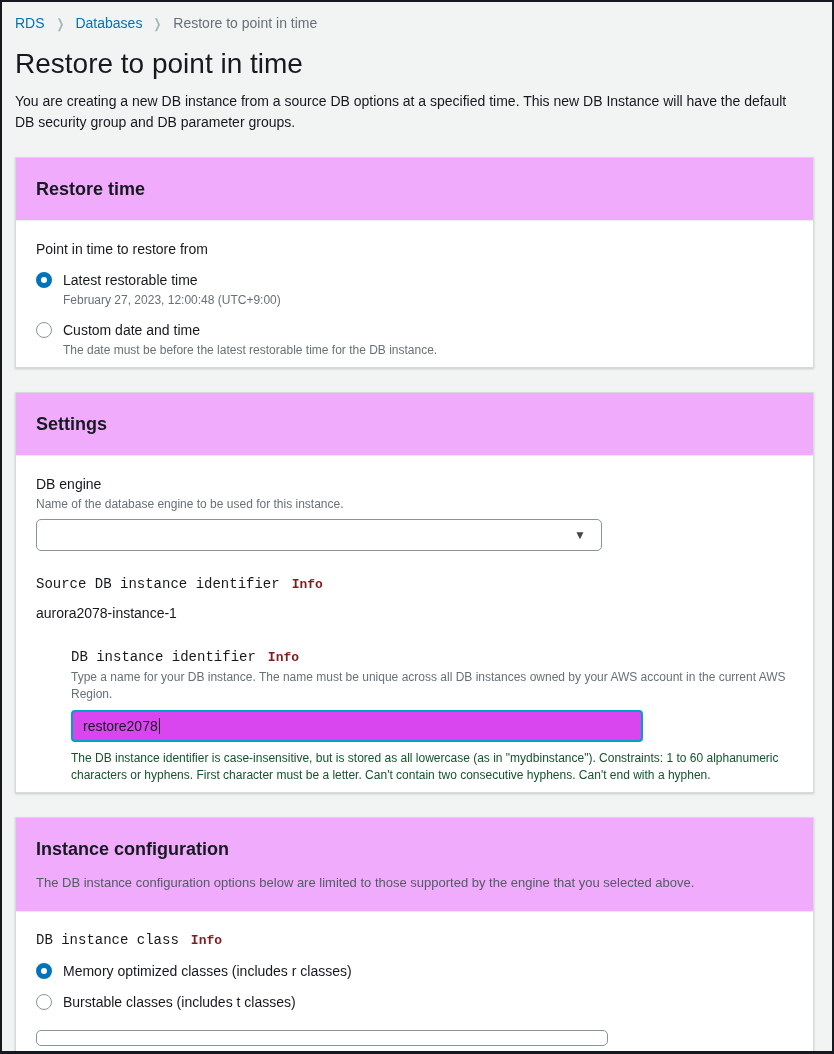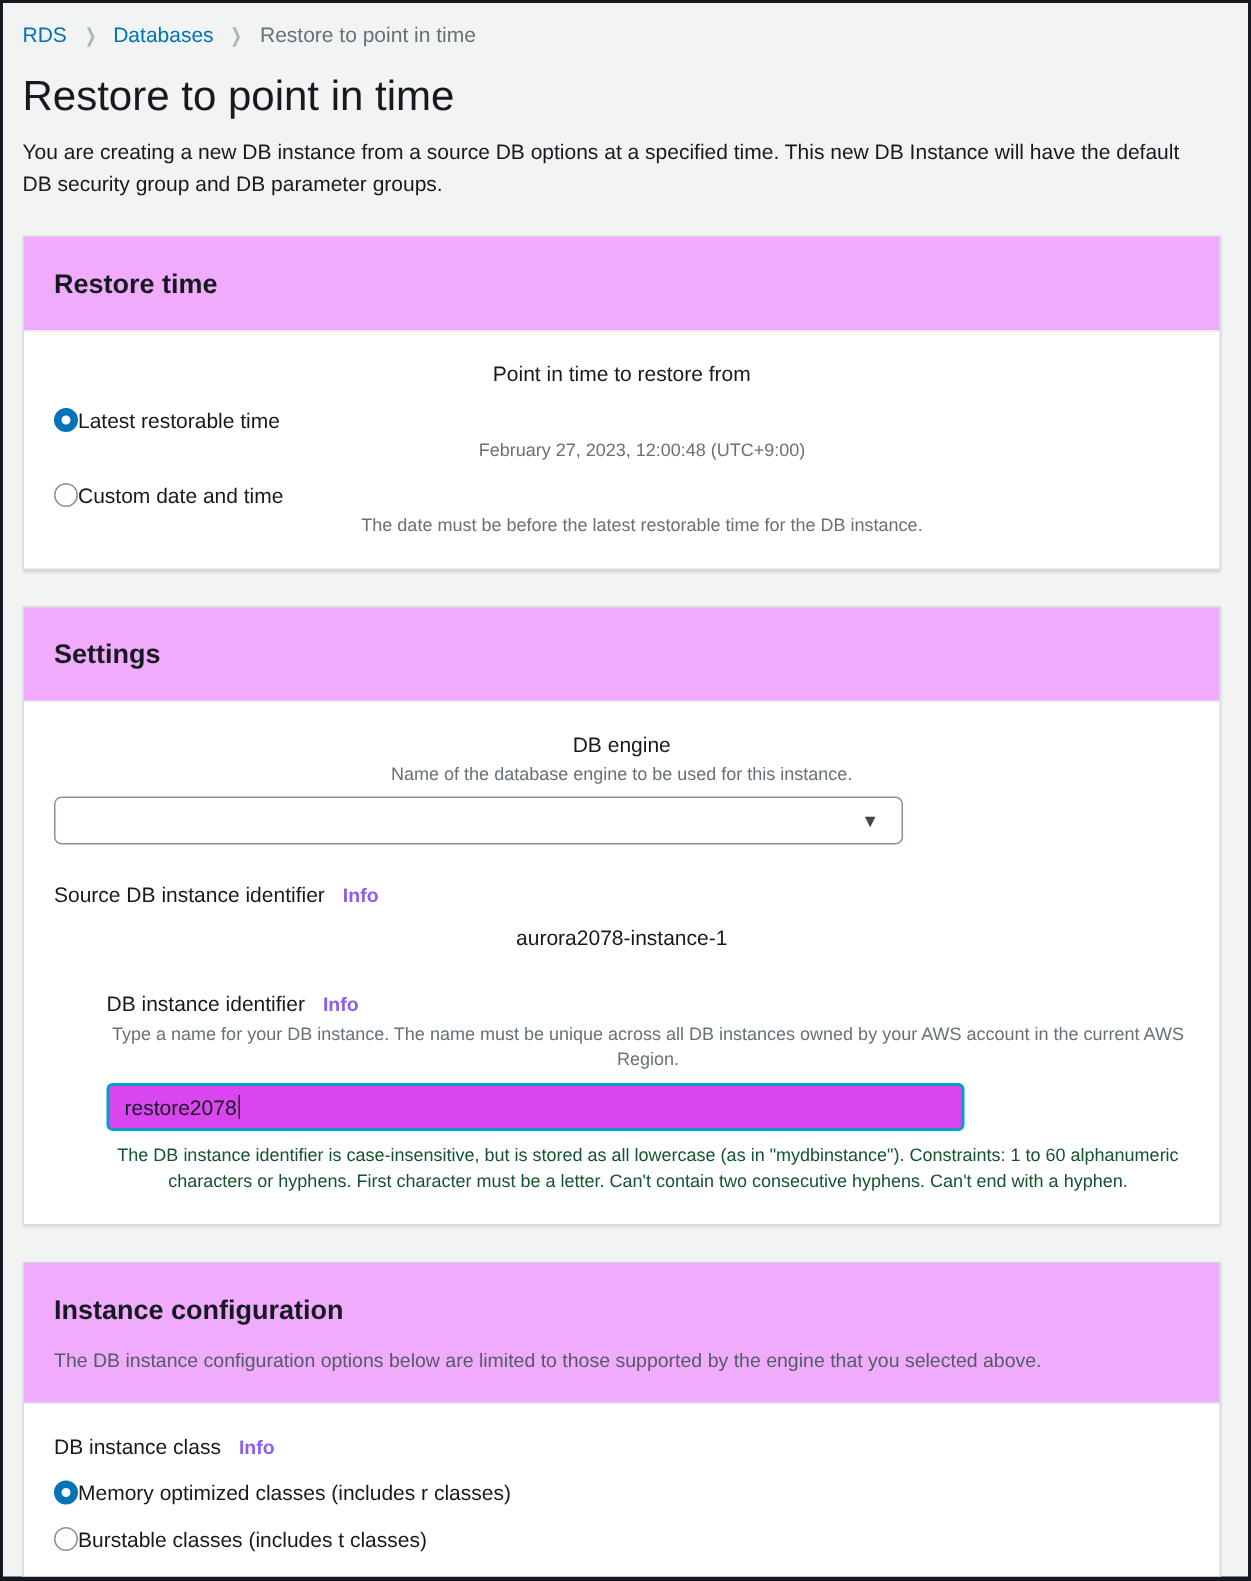--- a/index.html
+++ b/index.html
@@ -20,29 +20,29 @@
   .breadcrumb .current { color:#687078; }
 
   h1.page-title { font-size:28px; font-weight:500; margin:17px 0 11px; color:#16191f; }
   .page-desc { font-size:14px; line-height:21px; max-width:792px; color:#16191f; }
 
   
   .card { background:#fff; border:1px solid #d5dbdb; box-shadow:0 1px 2px rgba(0,28,36,0.18); margin-top:24px; }
   .card-header { background:#f0abfc; border-bottom:1px solid #eaeded; padding:19px 20px; }
   .card-header h2 { font-size:18px; font-weight:700; line-height:24px; }
   .card-header .sub { margin-top:13px; font-size:13px; color:#545b64; line-height:18px; }
-  .card-body { padding:18px 20px 20px;text-align:center; }
+  .card-body { padding:18px 20px 8px; }
 
   .field-label { font-size:14px; line-height:20px; }
-  .label-row { display:flex; align-items:baseline; }
-  .info-link { color:#8b5cf6; font-size:13px; font-weight:700; margin-left:12px; text-decoration:none; cursor:pointer; }
+  .label-row { display:flex; align-items:baseline;font-family:Liberation Mono, monospace; }
+  .info-link { color:#7f1d1d; font-size:13px; font-weight:700; margin-left:12px; text-decoration:none; cursor:pointer; }
   .hint { font-size:12px; color:#687078; line-height:17px; margin-top:2px; max-width:784px; }
 
   
-  .radio-row { display:flex; align-items:center; margin-top:11px; cursor:pointer; }
+  .radio-row { display:flex; align-items:center; gap:11px; margin-top:11px; cursor:pointer; }
   .radio-circle { width:16px; height:16px; border-radius:50%; border:1px solid #879596; background:#fff; flex:none; }
   .radio-circle.selected { border:5px solid #0073bb; }
   .radio-label { font-size:14px; line-height:20px; }
   .radio-desc { margin-left:27px; font-size:12px; color:#687078; line-height:17px; margin-top:2px; }
 
   
   .select {
     margin-top:6px; width:566px; height:32px; background:#fff;
     border:1px solid #879596; border-radius:5px;
     display:flex; align-items:center; justify-content:flex-end;

